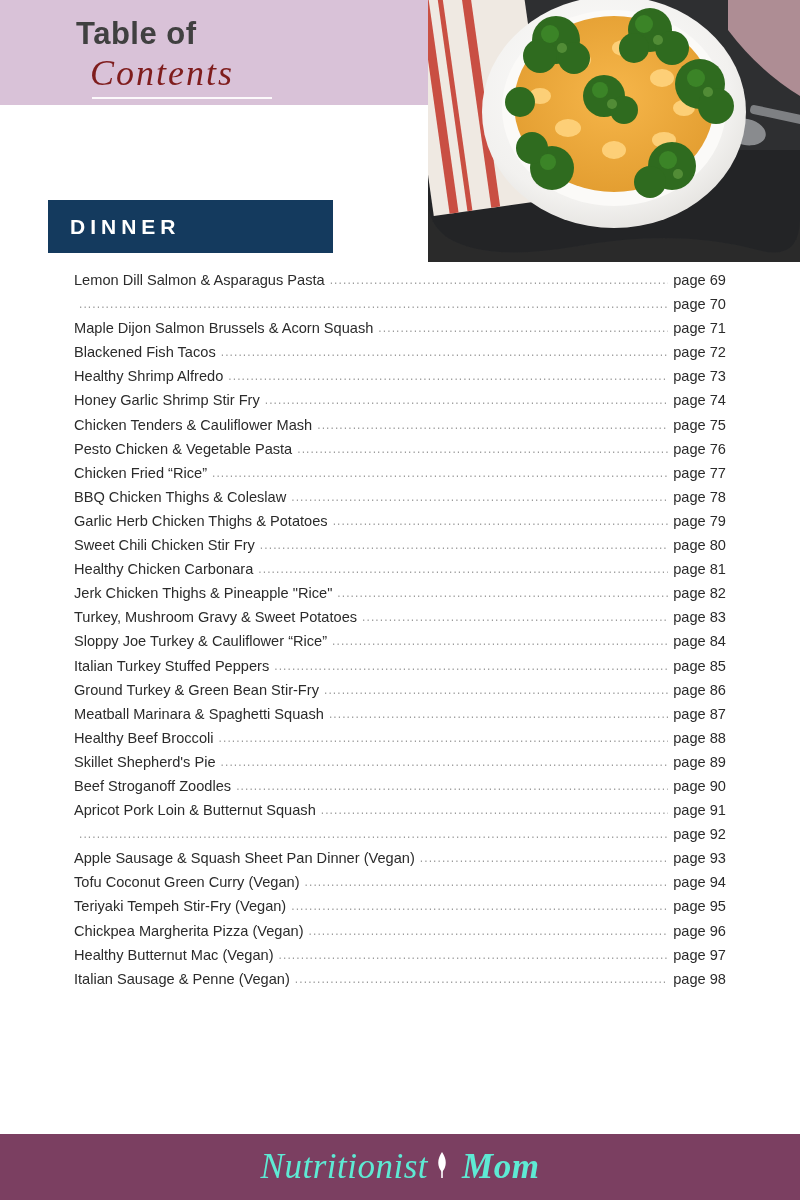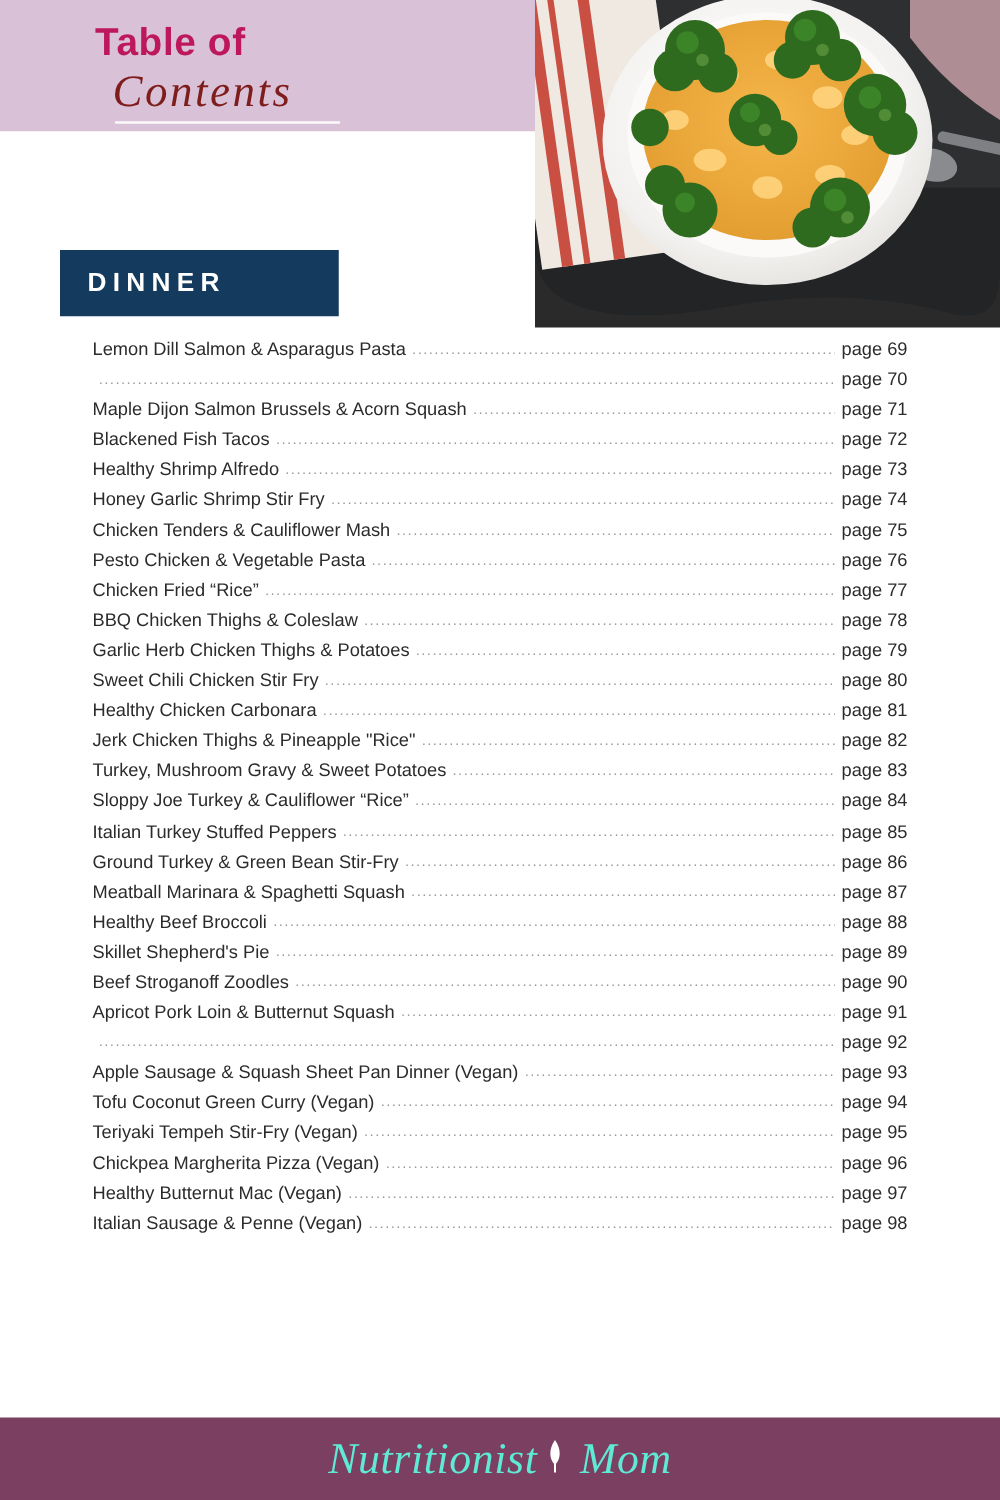--- a/index.html
+++ b/index.html
@@ -20,21 +20,21 @@
     width: 435px;
     height: 105px;
     background: #d9c2d8;
   }
   .header-title {
     position: absolute;
     top: 16px;
     left: 76px;
     font-size: 31px;
     font-weight: bold;
-    color: #be185d;
+    color: #404040;
     letter-spacing: 0.5px;
     font-family: "Liberation Sans", sans-serif;
   }
   .header-script {
     position: absolute;
     top: 52px;
     left: 90px;
     font-size: 36px;
     color: #7f1d1d;
     font-family: "Liberation Serif", serif;
@@ -61,21 +61,21 @@
     overflow: hidden;
     background: #2a2a2a;
   }
   .photo svg { display: block; }
 
   
   .section-badge {
     position: absolute;
     top: 200px;
     left: 48px;
-    width: 223px;
+    width: 285px;
     height: 53px;
     background: #143a5e;
     display: flex;
     align-items: center;
   }
   .section-badge span {
     color: #ffffff;
     font-size: 21px;
     font-weight: bold;
     letter-spacing: 5px;
@@ -124,21 +124,21 @@
   }
   .footer-logo {
     display: flex;
     align-items: center;
     color: #5eead4;
     font-family: "Liberation Serif", serif;
     font-size: 35px;
     letter-spacing: 0.5px;
   }
   .footer-logo .word1 { font-style: italic; }
-  .footer-logo .word2 { font-style: italic; margin-left: 6px; }
+  .footer-logo .word2 { font-style: italic; margin-left: 6px; font-weight: bold; }
   .footer-leaf {
     display: inline-block;
     margin: 0 4px;
     transform: translateY(2px);
   }
   .footer-strip {
     position: absolute;
     left: 0;
     bottom: 66px;
     width: 800px;

